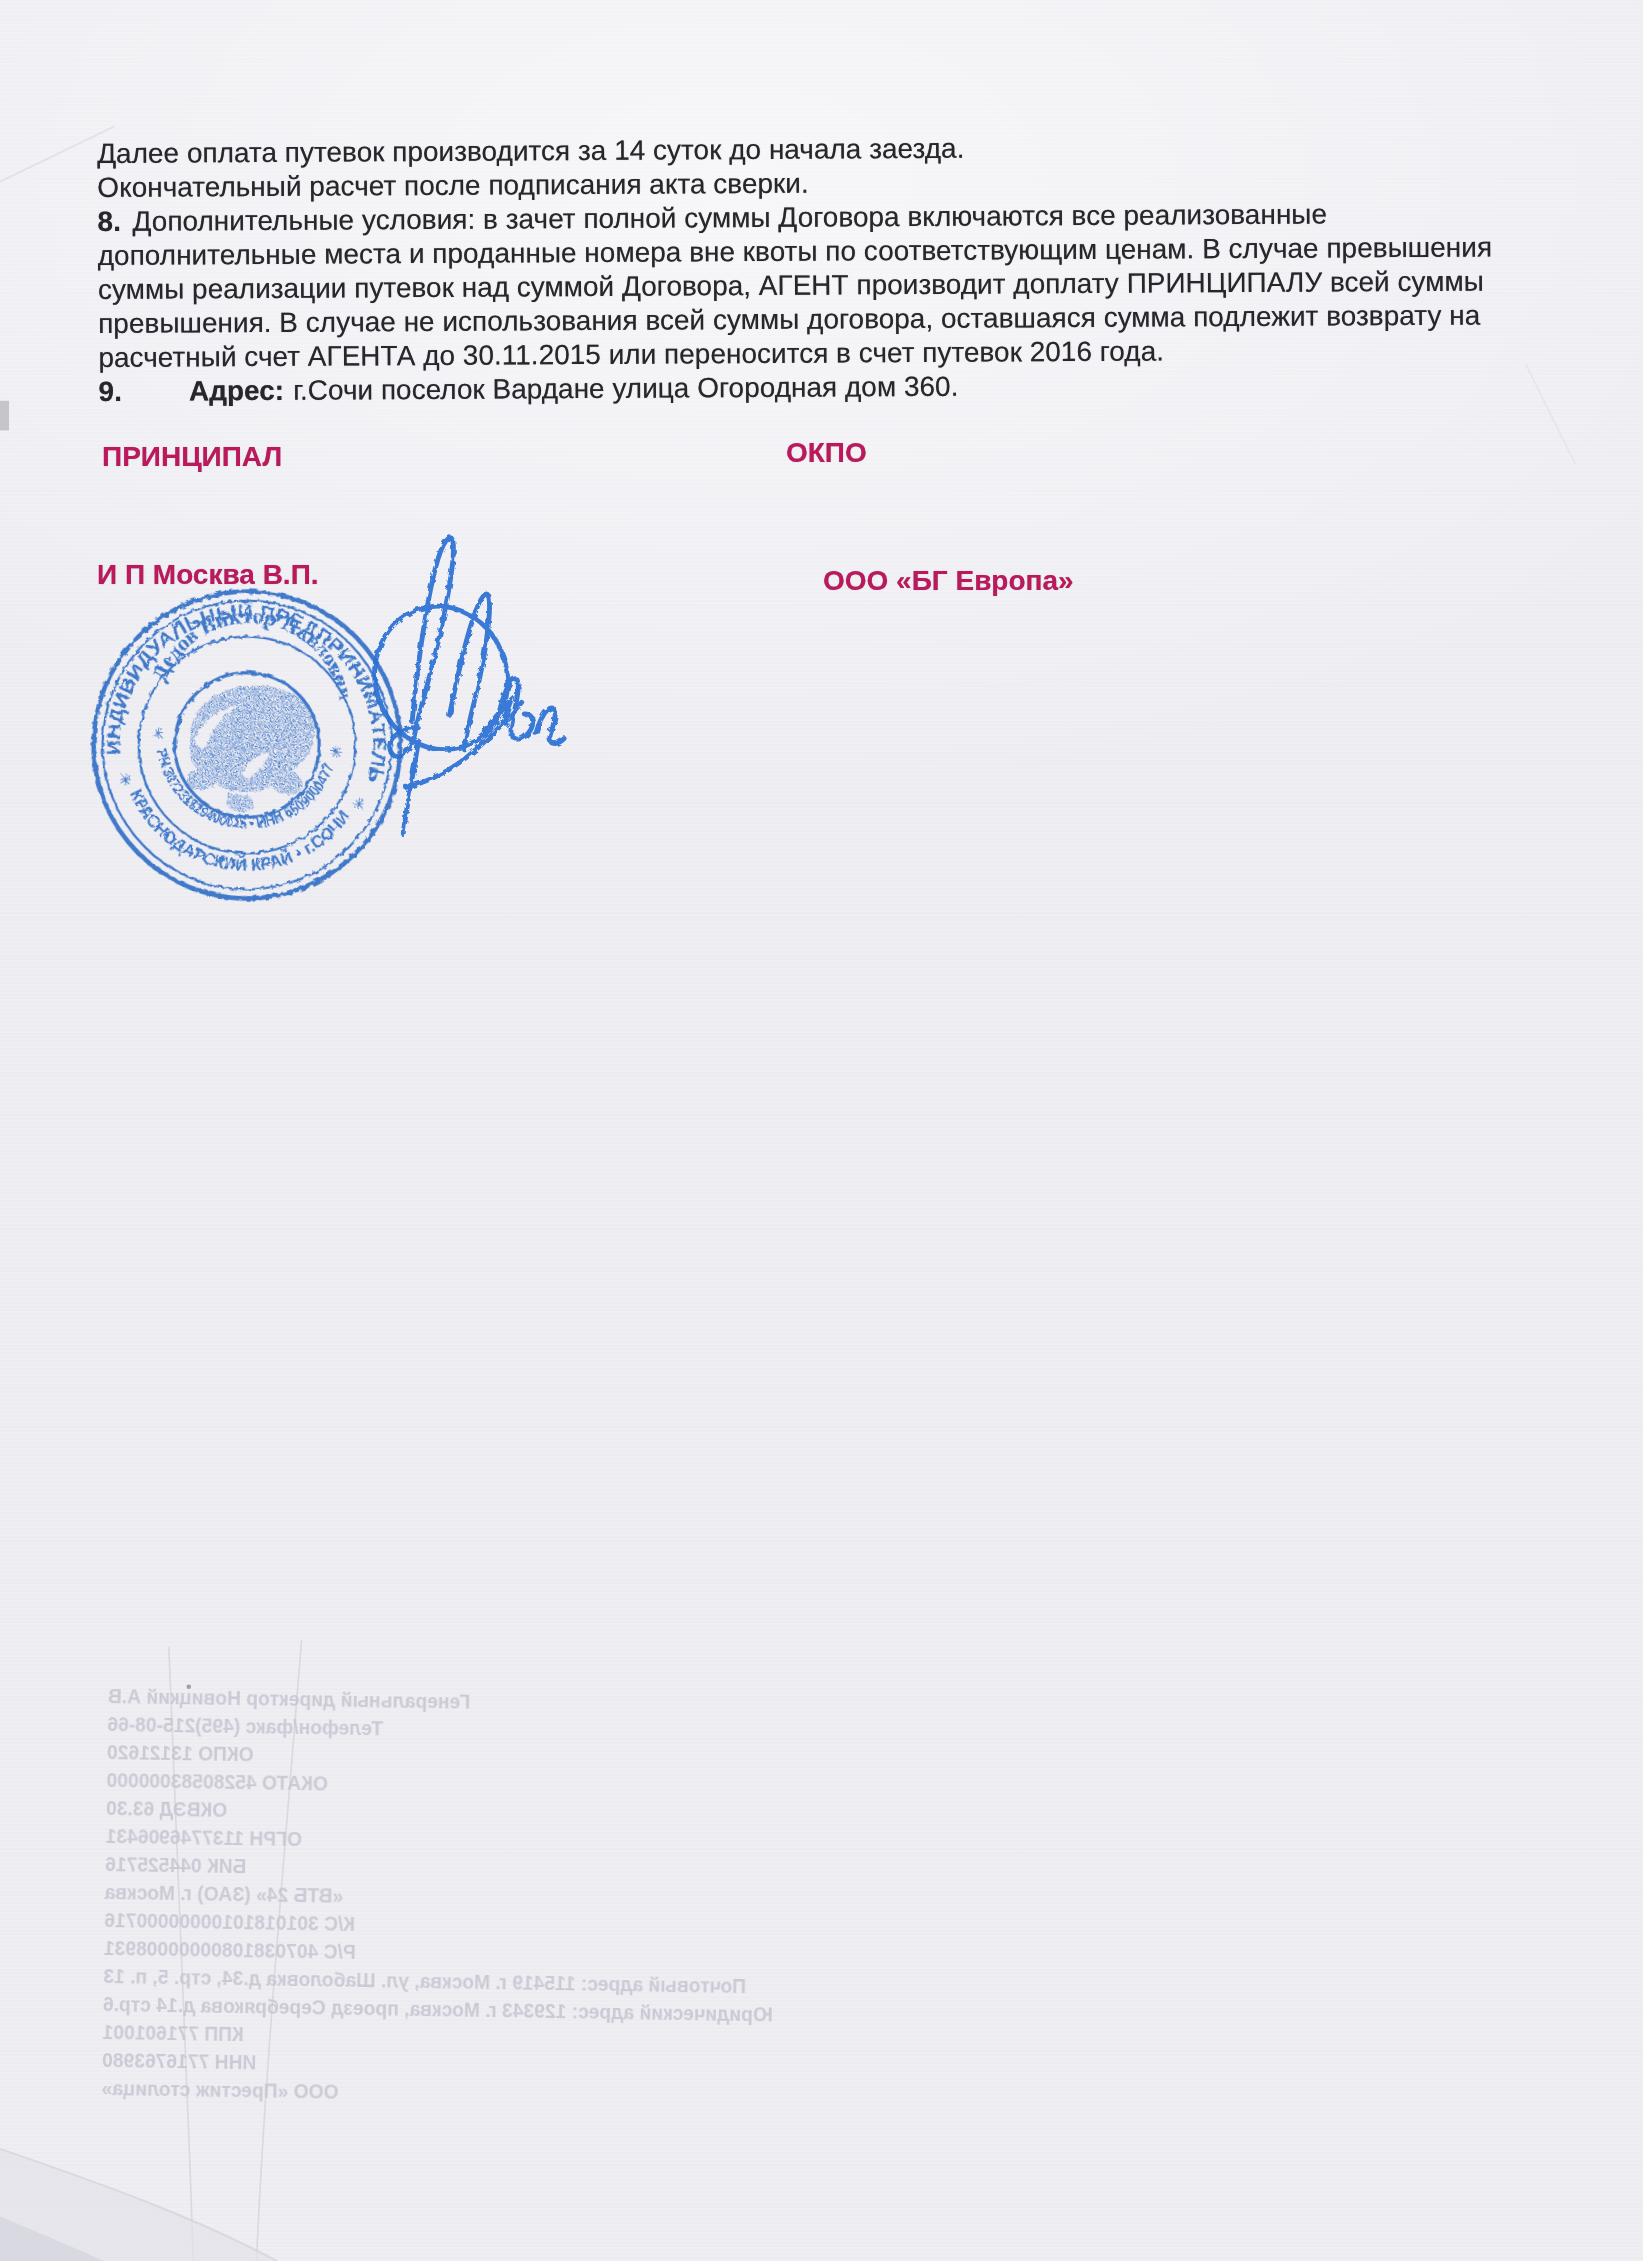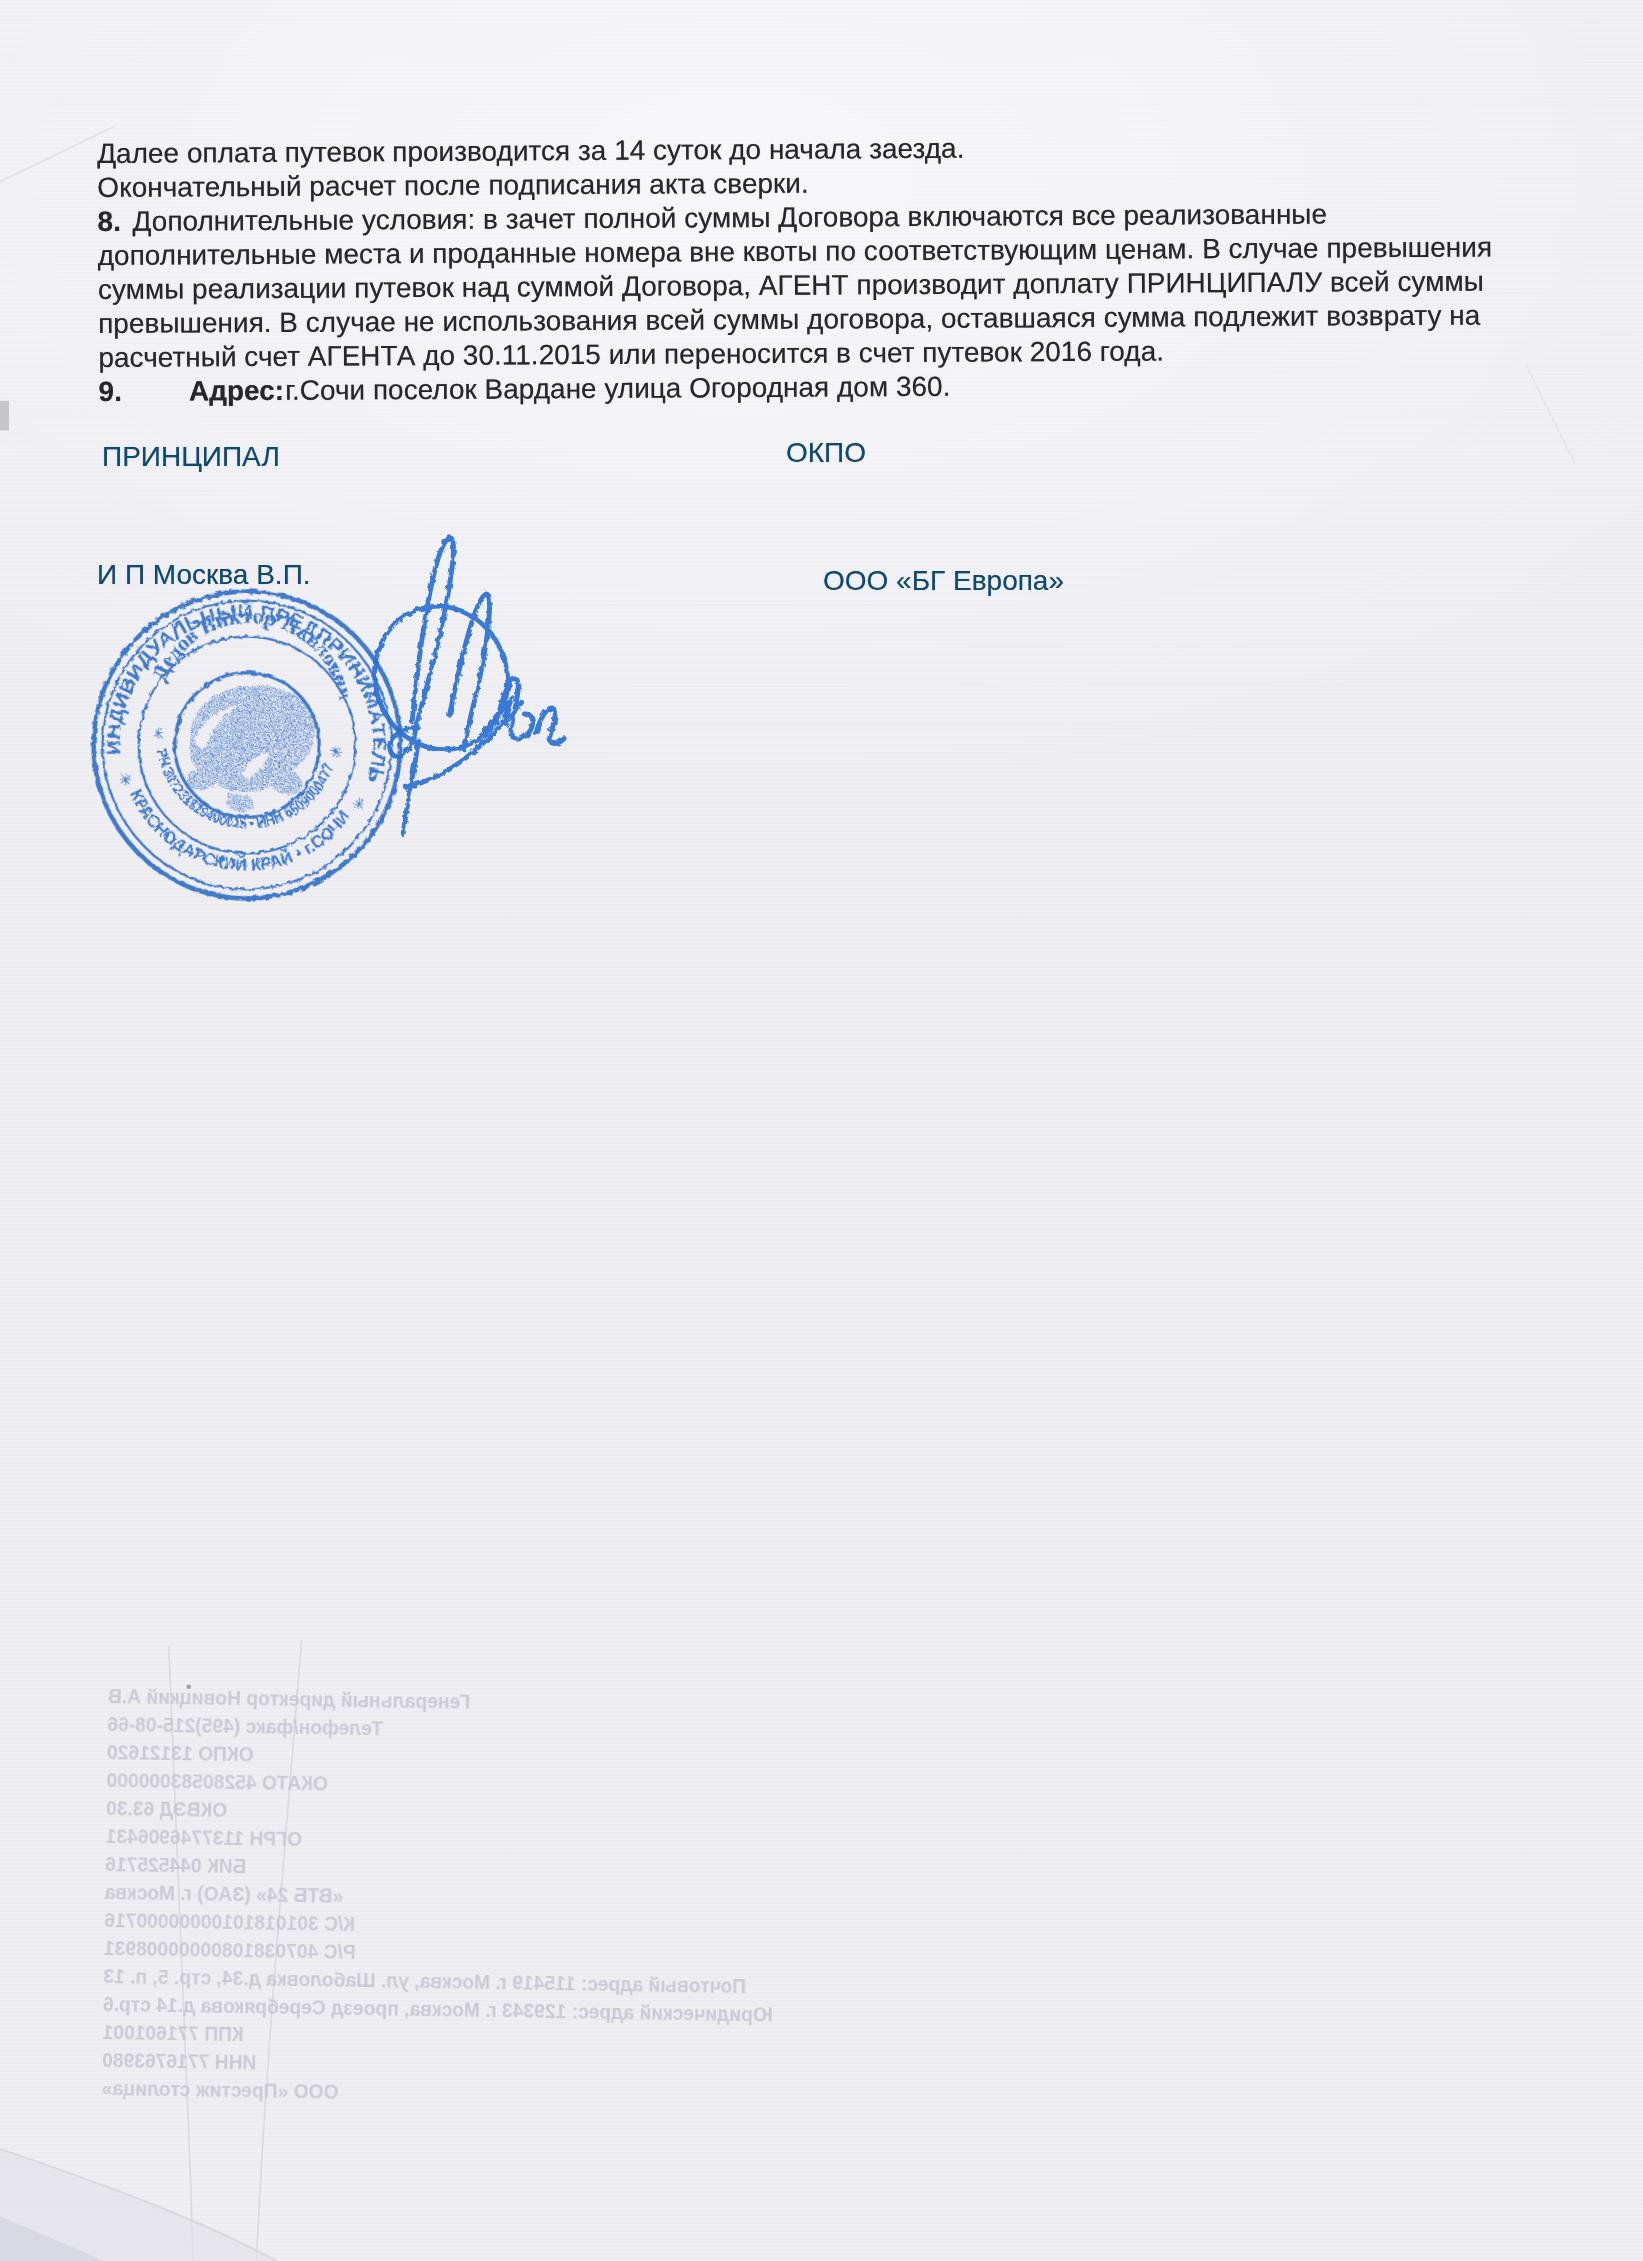--- a/index.html
+++ b/index.html
@@ -15,24 +15,25 @@
   
   .doc-text{
     position:absolute;left:97px;top:137px;width:1508px;
     font-size:28px;line-height:34px;color:#26262b;
     text-shadow:0 0 0.8px rgba(35,35,42,.55);
     transform:rotate(-0.35deg);transform-origin:0 0;
   }
   .line{white-space:nowrap;}
   .num{font-weight:bold;margin-right:11.6px;}
   .num-tab{font-weight:bold;margin-right:67px;}
-  .bold{font-weight:bold;margin-right:1px;}
+  .bold{font-weight:bold;margin-right:9px;}
   .label{
-    position:absolute;font-size:28px;color:#0c4a6e;white-space:nowrap;
+    position:absolute;font-size:28px;color:#be185d;white-space:nowrap;
     text-shadow:0 0 0.8px rgba(35,35,42,.5);
+    font-weight:bold;
   }
   
   .stamp-svg{position:absolute;left:82px;top:580px;filter:blur(0.3px);transform:rotate(6deg);}
   .sig-svg{position:absolute;left:309px;top:509px;filter:blur(0.2px);}
   
   .bleed{
     position:absolute;left:108px;top:1683px;width:967px;
     font-size:19.3px;line-height:28px;font-weight:600;
     color:#aeafbe;opacity:.55;filter:blur(0.5px);
     transform:rotate(0.9deg);transform-origin:0 0;

